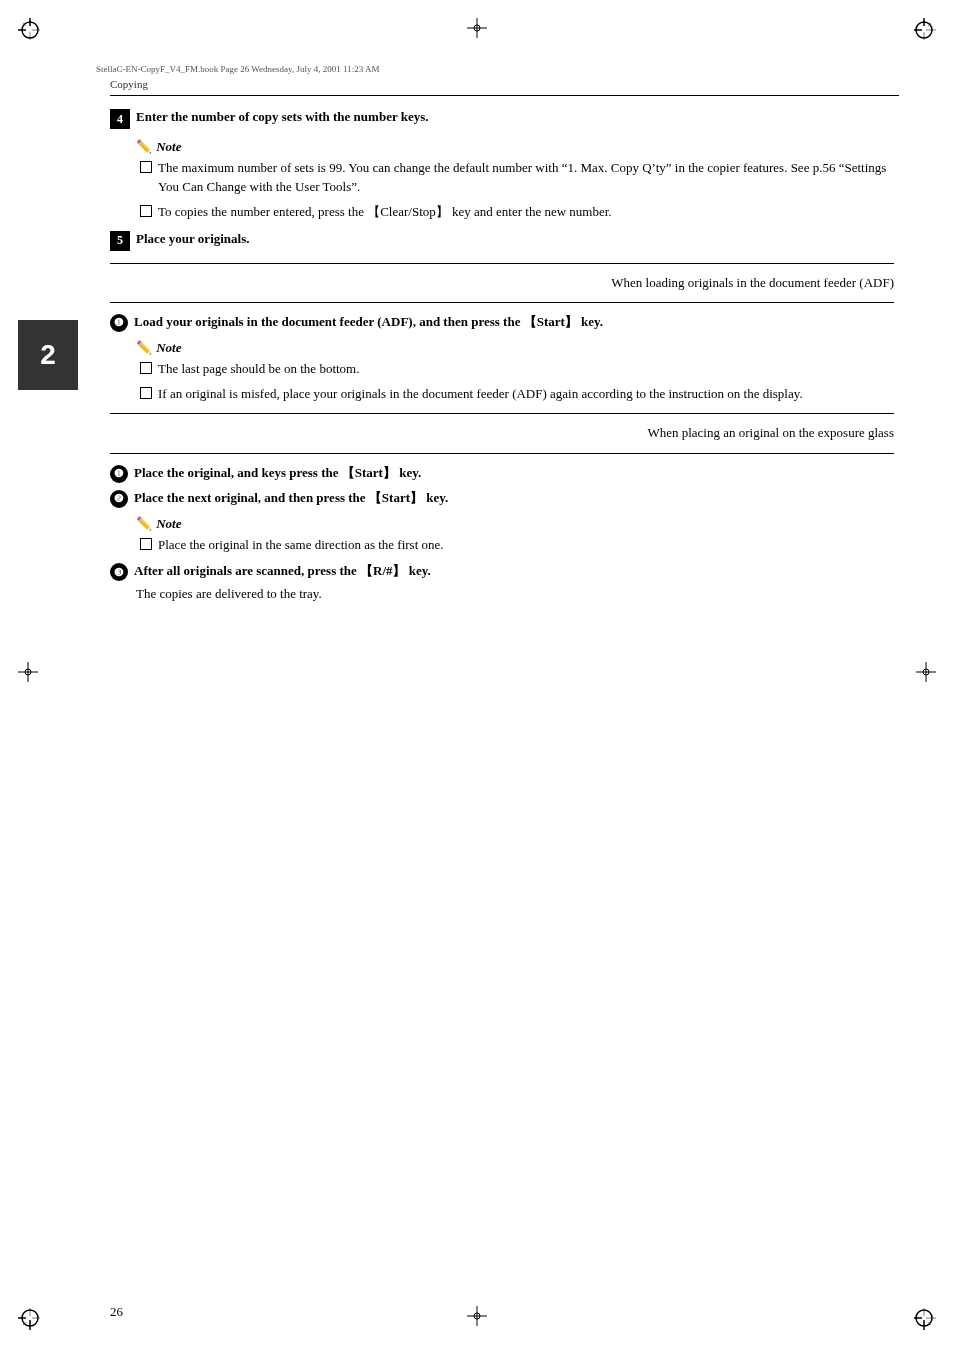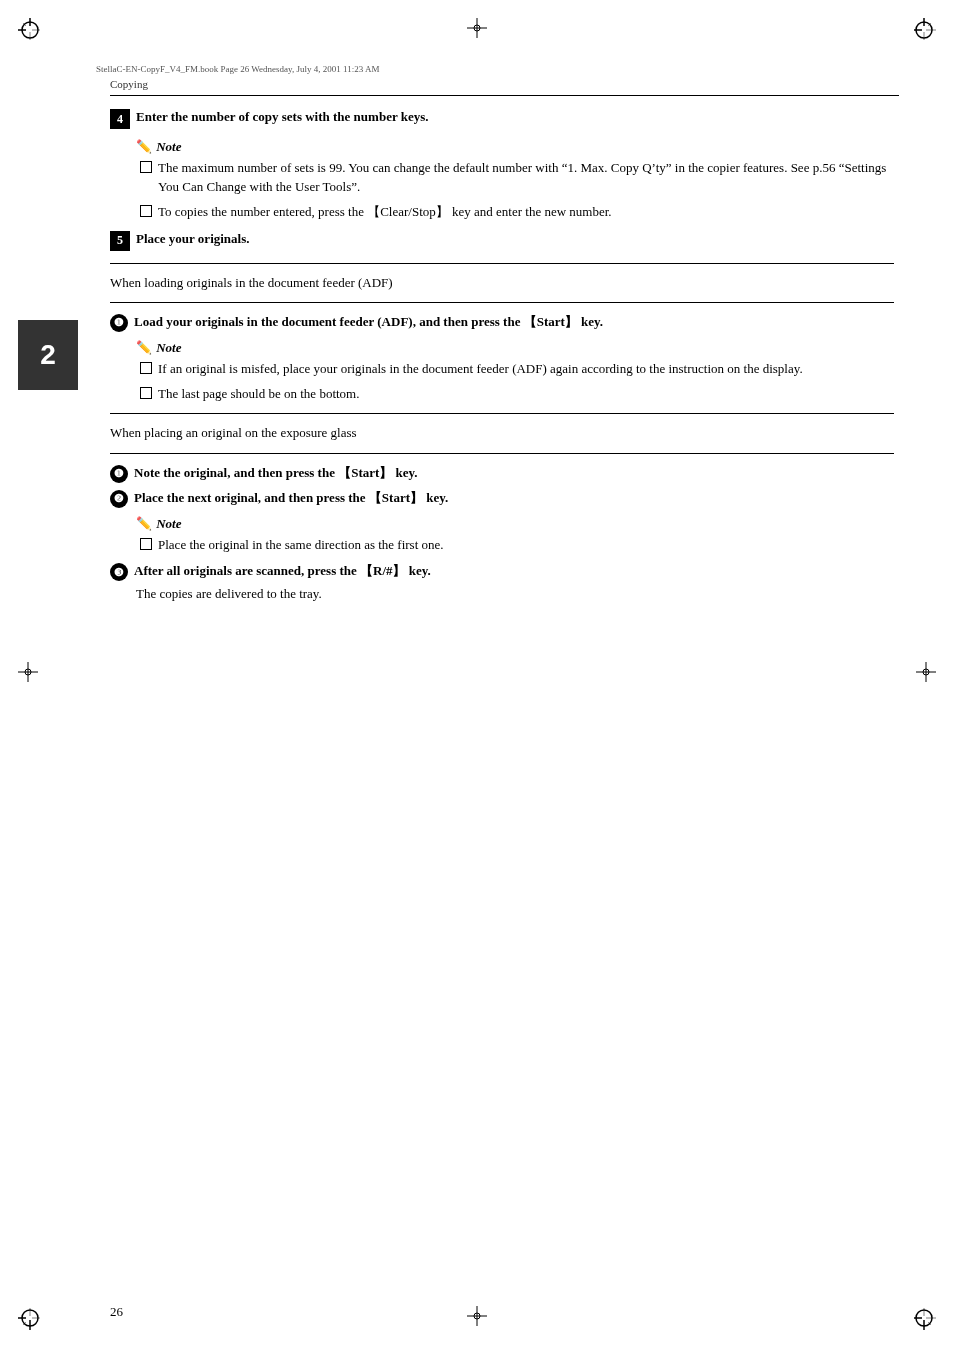--- a/index.html
+++ b/index.html
@@ -170,20 +170,21 @@
       margin: 10px 0;
       width: 100%;
     }
 
     
     .section-heading {
       font-size: 13px;
       font-style: normal;
       margin: 6px 0;
       line-height: 1.4;
+      text-align: right;
     }
 
     
     .bullet-step {
       display: flex;
       align-items: flex-start;
       margin-bottom: 8px;
     }
 
     .circle-num {
@@ -386,36 +387,36 @@
   </div>
 
   <div class="note-section" style="padding-left: 26px;">
     <div class="note-header">
       <span class="note-icon">✏️</span>
       <span class="note-title">Note</span>
     </div>
 
     <div class="note-item">
       <div class="note-checkbox"></div>
-      <div class="note-text">If an original is misfed, place your originals in the document feeder (ADF) again according to the instruction on the display.</div>
+      <div class="note-text">The last page should be on the bottom.</div>
     </div>
 
     <div class="note-item">
       <div class="note-checkbox"></div>
-      <div class="note-text">The last page should be on the bottom.</div>
+      <div class="note-text">If an original is misfed, place your originals in the document feeder (ADF) again according to the instruction on the display.</div>
     </div>
   </div>
 
   <hr class="divider">
   <div class="section-heading">When placing an original on the exposure glass</div>
   <hr class="divider">
 
   <div class="bullet-step" style="margin-bottom:6px;">
     <div class="circle-num">❶</div>
-    <div class="bullet-text">Note the original, and then press the 【Start】 key.</div>
+    <div class="bullet-text">Place the original, and keys press the 【Start】 key.</div>
   </div>
 
   <div class="bullet-step" style="margin-bottom:6px;">
     <div class="circle-num">❷</div>
     <div class="bullet-text">Place the next original, and then press the 【Start】 key.</div>
   </div>
 
   <div class="note-section" style="padding-left: 26px;">
     <div class="note-header">
       <span class="note-icon">✏️</span>

